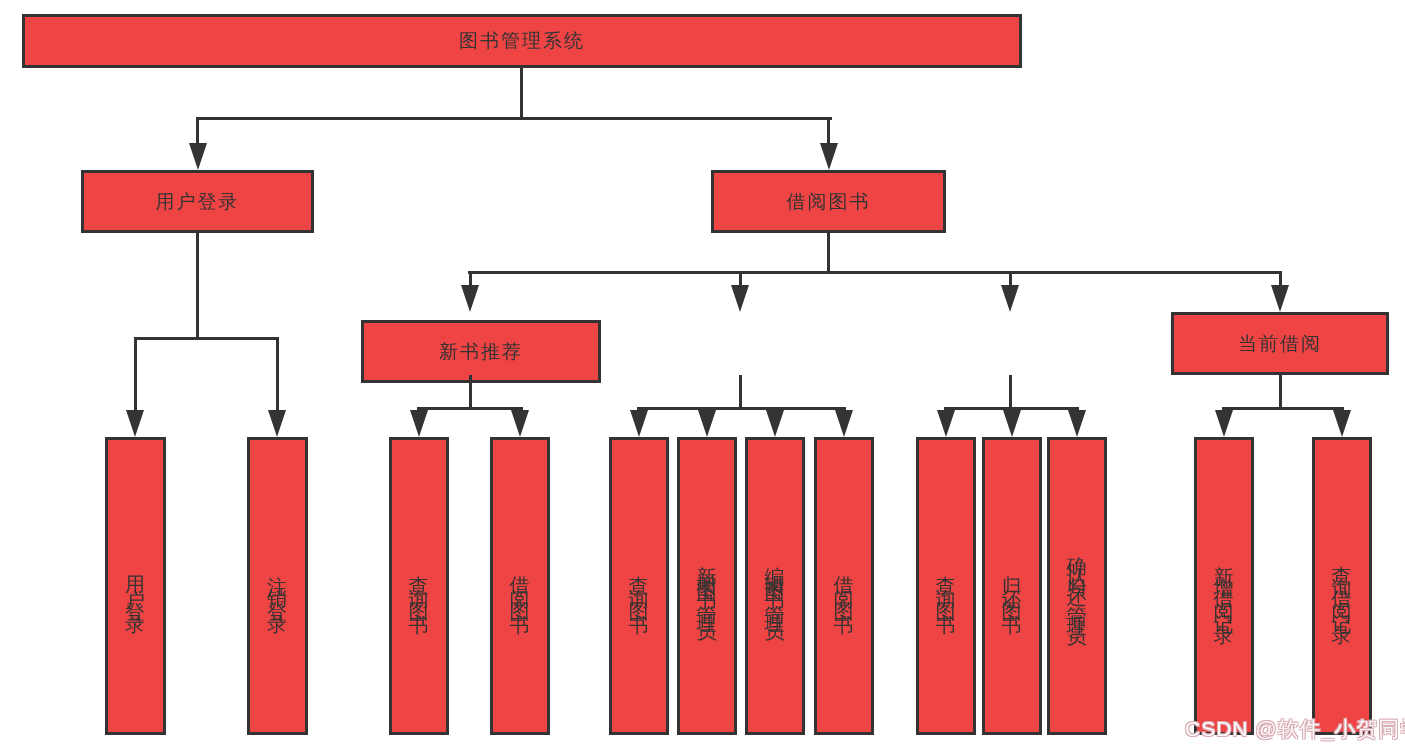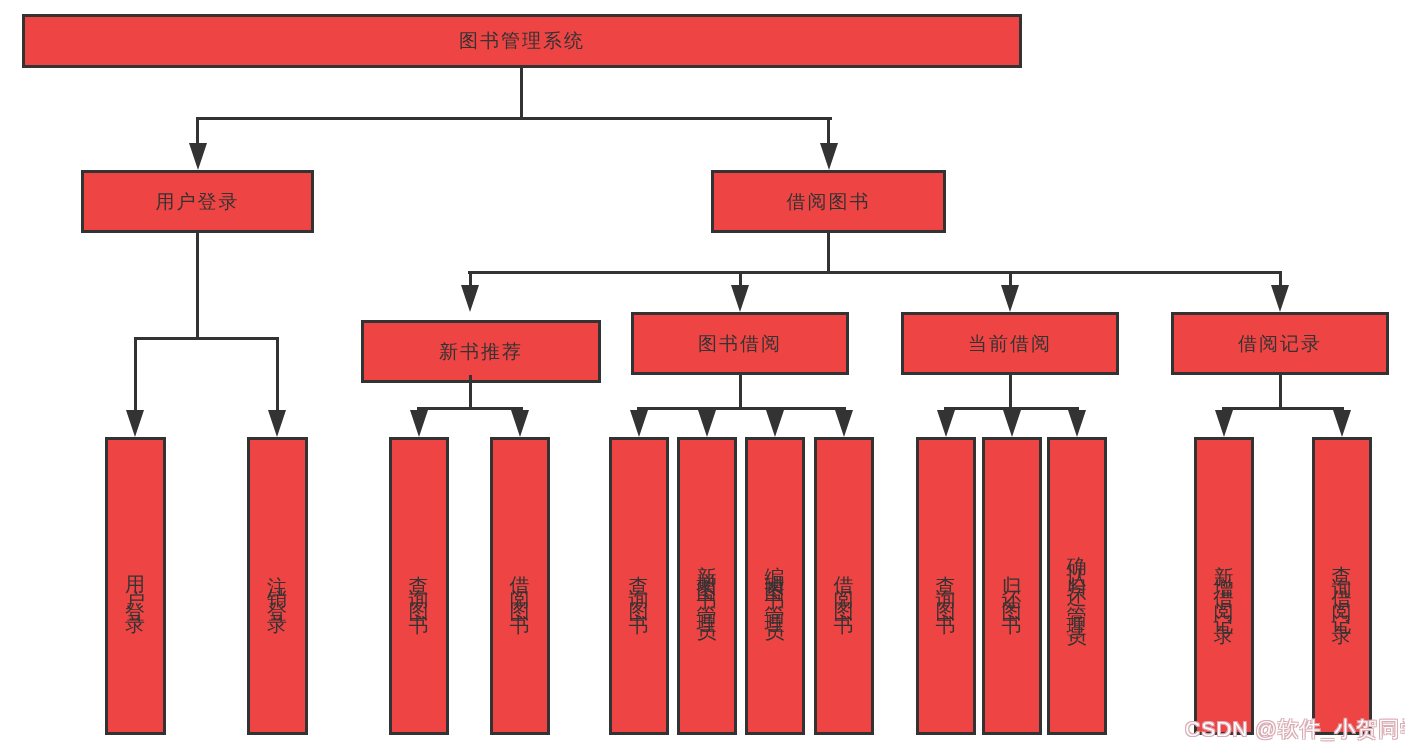--- a/index.html
+++ b/index.html
@@ -71,23 +71,21 @@
   <div class="ln" style="left:469px;top:273px;width:3px;height:14px;"></div>
   <div class="arr" style="left:461px;top:285px;"></div>
   <div class="ln" style="left:739px;top:273px;width:3px;height:14px;"></div>
   <div class="arr" style="left:731px;top:285px;"></div>
   <div class="ln" style="left:1009px;top:273px;width:3px;height:14px;"></div>
   <div class="arr" style="left:1001px;top:285px;"></div>
   <div class="ln" style="left:1279px;top:273px;width:3px;height:14px;"></div>
   <div class="arr" style="left:1271px;top:285px;"></div>
 
   <div class="box hnode" style="left:361px;top:320px;width:240px;height:63px;">新书推荐</div>
-  <div class="box hnode" style="left:631px;top:312px;width:218px;height:63px;">图书借阅</div>
-  <div class="box hnode" style="left:901px;top:312px;width:218px;height:63px;">当前借阅</div>
-  <div class="box hnode" style="left:1171px;top:312px;width:218px;height:63px;">借阅记录</div>
+  <div class="box hnode" style="left:1171px;top:312px;width:218px;height:63px;">当前借阅</div>
 
   <div class="ln" style="left:469px;top:375px;width:3px;height:35px;"></div>
   <div class="ln" style="left:417px;top:407px;width:106px;height:3px;"></div>
   <div class="arr" style="left:410px;top:410px;"></div>
   <div class="arr" style="left:511px;top:410px;"></div>
 
   <div class="box vnode" style="left:389px;top:437px;width:60px;height:298px;">
     <span class="vtext v-s">查询图书</span>
   </div>
   <div class="box vnode" style="left:490px;top:437px;width:60px;height:298px;">

